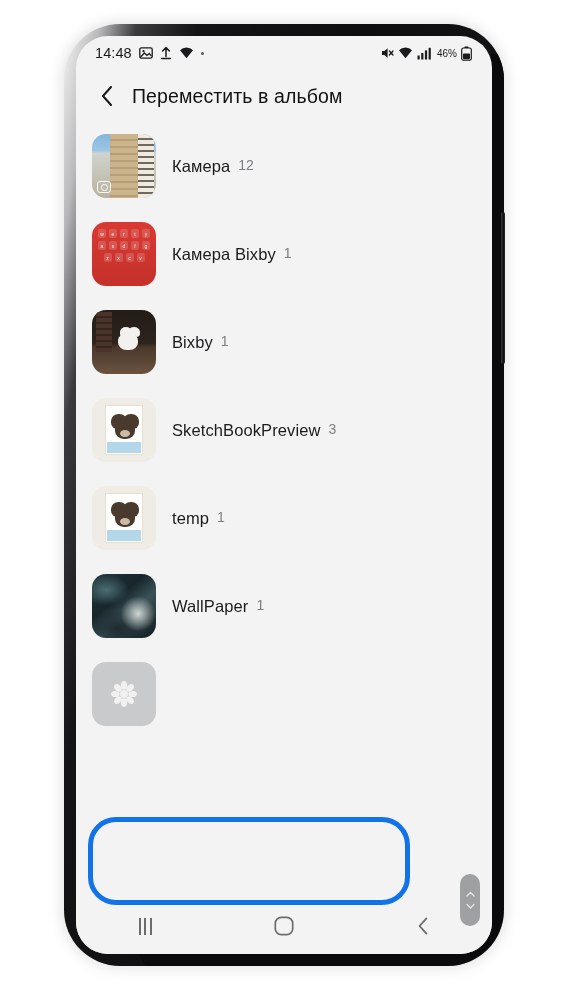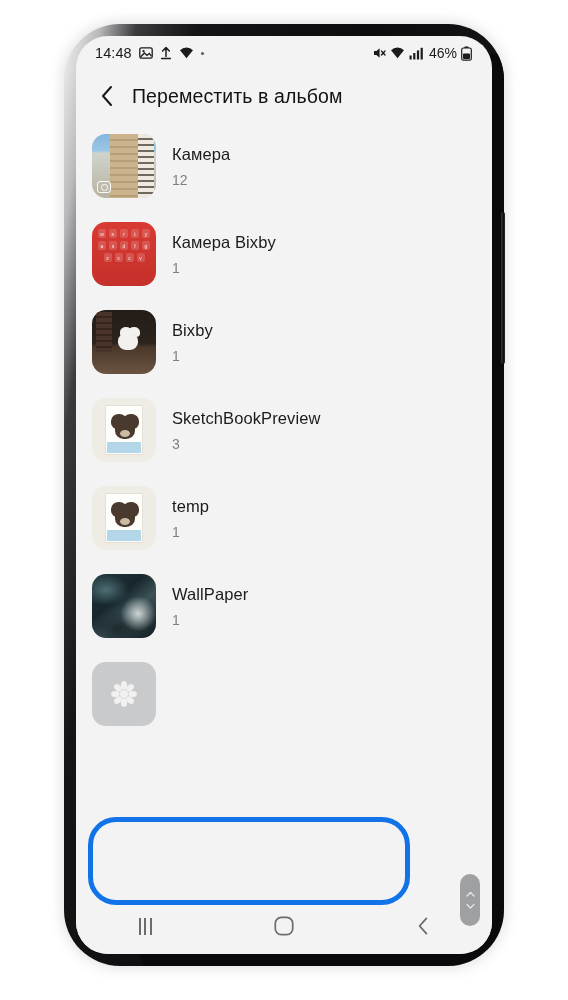--- a/index.html
+++ b/index.html
@@ -54,21 +54,21 @@
   .statusbar {
     position: absolute; left: 0; top: 0; width: 416px; height: 34px;
     display: flex; align-items: center; justify-content: space-between;
     padding: 0 20px 0 19px;
     color: #202124;
   }
   .sb-left { display: flex; align-items: center; gap: 7px; }
   .sb-right { display: flex; align-items: center; gap: 4px; }
   .sb-time { font-size: 14.5px; letter-spacing: .1px; color: #1b1b1d; }
   .sb-ic { display: inline-flex; align-items: center; }
-  .sb-batt-txt { font-size: 14px; color: #1b1b1d; margin-left: 2px; }
+  .sb-batt-txt { font-size: 10px; color: #1b1b1d; margin-left: 2px; }
   .dot-ic { width: 3px; height: 3px; border-radius: 50%; background: #5a5a5c; }
 
   
   .titlebar {
     position: absolute; left: 0; top: 34px; width: 496px; height: 52px;
     display: flex; align-items: center; gap: 12px;
     padding-left: 18px;
   }
   .back-btn {
     width: 26px; height: 26px;
@@ -89,21 +89,21 @@
     display: flex; align-items: center; gap: 16px;
     padding: 6px 16px 6px 16px;
     height: 88px;
     cursor: pointer;
   }
   .thumb {
     width: 64px; height: 64px; border-radius: 14px;
     flex: 0 0 64px; overflow: hidden; position: relative;
     background: #ddd;
   }
-  .row-text { display: flex; flex-direction: column; gap: 8px; min-width: 0; }
+  .row-text { display: flex; flex-direction: row; gap: 8px; min-width: 0; }
   .row-title { font-size: 16.5px; color: #1a1b1d; letter-spacing: .1px; white-space: nowrap; }
   .row-count { font-size: 14px; color: #7d7f83; }
 
   
   .t-camera {
     background:
       linear-gradient(180deg,#86b6dd 0%, #9cc6e4 26%, #cfd4cd 30%, #b9b2a0 100%);
     position: relative;
   }
   .t-camera::before {

